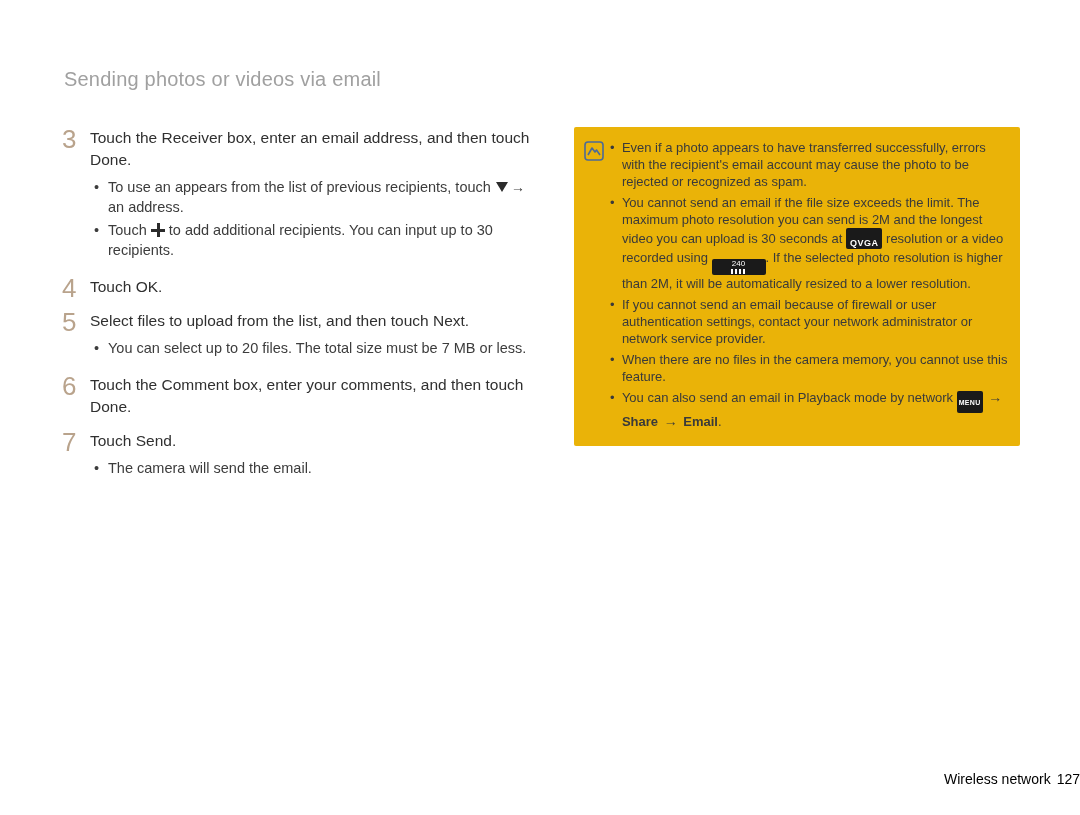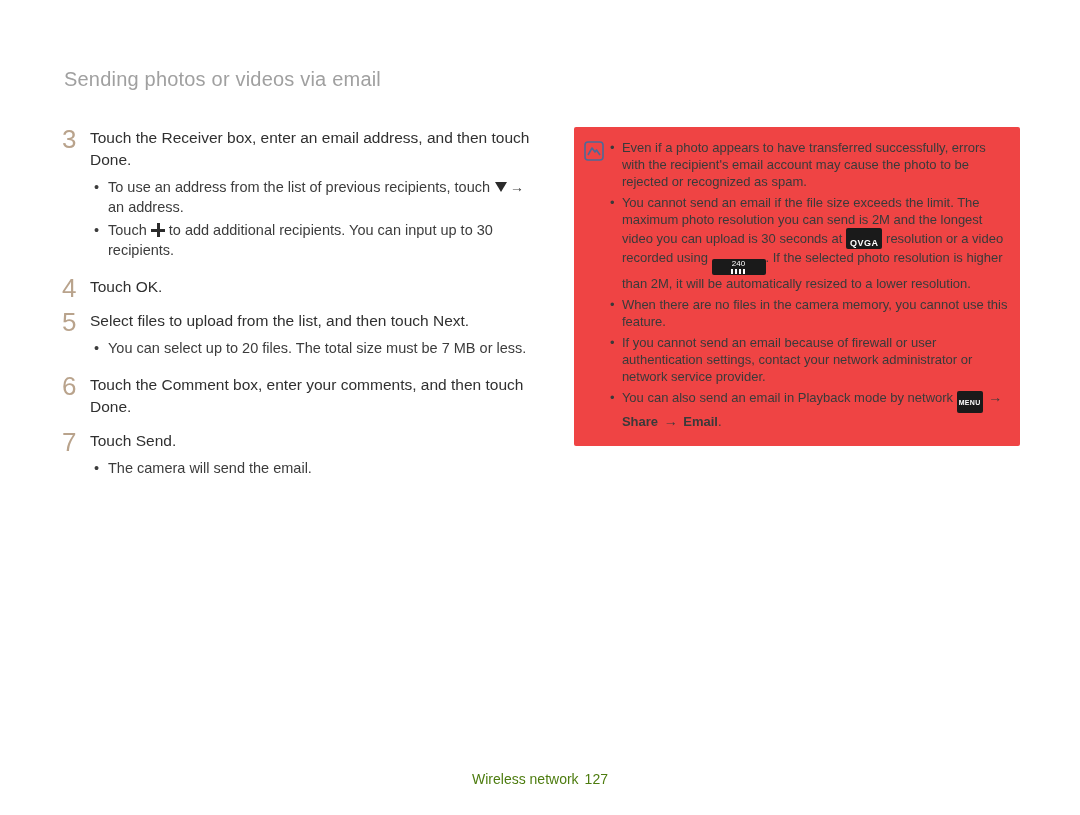--- a/index.html
+++ b/index.html
@@ -120,21 +120,21 @@
   .arrow {
     display: inline-block;
     font-size: 14px;
     vertical-align: 0;
     padding: 0 2px;
   }
 
   
   .note {
     display: flex;
-    background: #ef4444;
+    background: #eab308;
     padding: 12px 12px 12px 10px;
     border-radius: 2px;
   }
   .note-icon {
     flex: 0 0 24px;
     width: 24px;
     padding-top: 2px;
   }
   .note-icon svg { display: block; }
   .note ul {
@@ -198,23 +198,23 @@
     padding: 3px 2px 2px 2px;
     border-radius: 2px;
     letter-spacing: 0.3px;
   }
 
   
   .footer {
     position: absolute;
     left: 0; right: 0;
     bottom: 28px;
-    text-align: center;
+    text-align: right;
     font-size: 14px;
-    color: #4d7c0f;
+    color: #000000;
   }
   .footer .pn { margin-left: 6px; }
 </style>
 </head>
 <body>
 
 <div class="page">
 
   <h1 class="page-title">Sending photos or videos via email</h1>
 
@@ -223,21 +223,21 @@
     <div class="col-left">
 
       <div class="step">
         <div class="step-num">3</div>
         <div class="step-body">
           <span class="lead">
             <span>Touch the </span><b>Receiver</b><span> box, enter an email address, and then touch </span><b>Done</b><span>.</span>
           </span>
           <ul class="sub">
             <li>
-              <span>To use an address from the list of previous recipients, touch </span><span class="ic ic-tri-down"></span><span class="arrow">→</span><span> an address.</span>
+              <span>To use an appears from the list of previous recipients, touch </span><span class="ic ic-tri-down"></span><span class="arrow">→</span><span> an address.</span>
             </li>
             <li>
               <span>Touch </span><span class="ic ic-plus"></span><span> to add additional recipients. You can input up to 30 recipients.</span>
             </li>
           </ul>
         </div>
       </div>
 
       <div class="step">
         <div class="step-num">4</div>
@@ -289,22 +289,22 @@
           <svg width="20" height="20" viewBox="0 0 20 20">
             <rect x="1" y="1" width="18" height="18" rx="3" fill="none" stroke="#4b6a98" stroke-width="1.6"></rect>
             <path d="M4 14 L8 7 L11 11 L12.5 9 L16 14" fill="none" stroke="#4b6a98" stroke-width="1.6" stroke-linejoin="round"></path>
           </svg>
         </div>
         <ul>
           <li>Even if a photo appears to have transferred successfully, errors with the recipient's email account may cause the photo to be rejected or recognized as spam.</li>
           <li>
             <span>You cannot send an email if the file size exceeds the limit. The maximum photo resolution you can send is 2M and the longest video you can upload is 30 seconds at </span><span class="lbl">QVGA</span><span> resolution or a video recorded using </span><span class="lbl-240"><span>240</span><span class="bars"></span></span><span>. If the selected photo resolution is higher than 2M, it will be automatically resized to a lower resolution.</span>
           </li>
+          <li>If you cannot send an email because of firewall or user authentication settings, contact your network administrator or network service provider.</li>
           <li>When there are no files in the camera memory, you cannot use this feature.</li>
-          <li>If you cannot send an email because of firewall or user authentication settings, contact your network administrator or network service provider.</li>
           <li>
             <span>You can also send an email in Playback mode by network </span><span class="lbl-menu">MENU</span> <span class="arrow">→</span>
             <b>Share</b> <span class="arrow">→</span> <b>Email</b>.
           </li>
         </ul>
       </div>
     </div>
   </div>
 
   <div class="footer">

